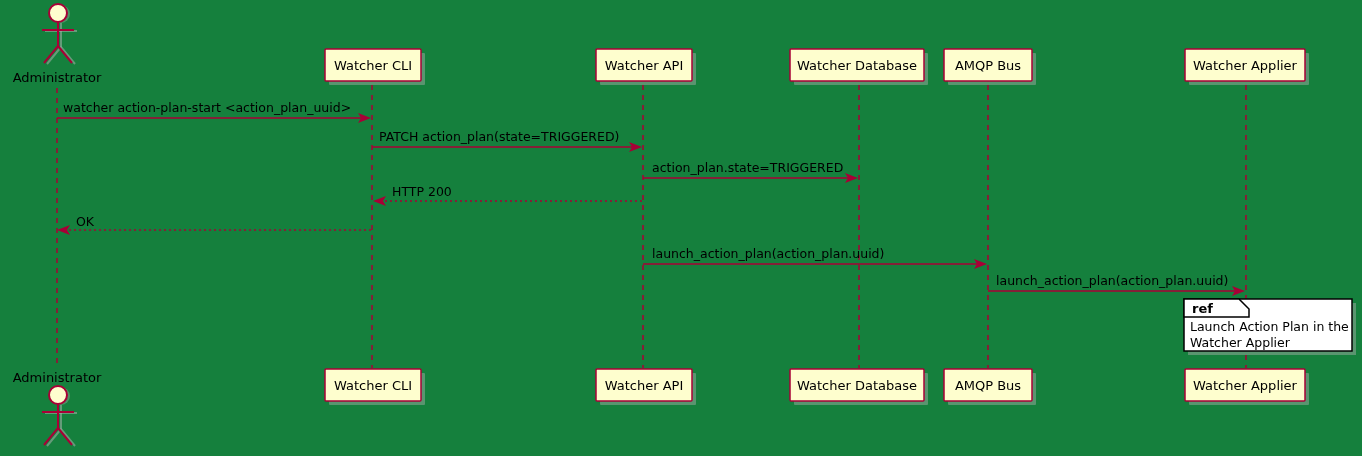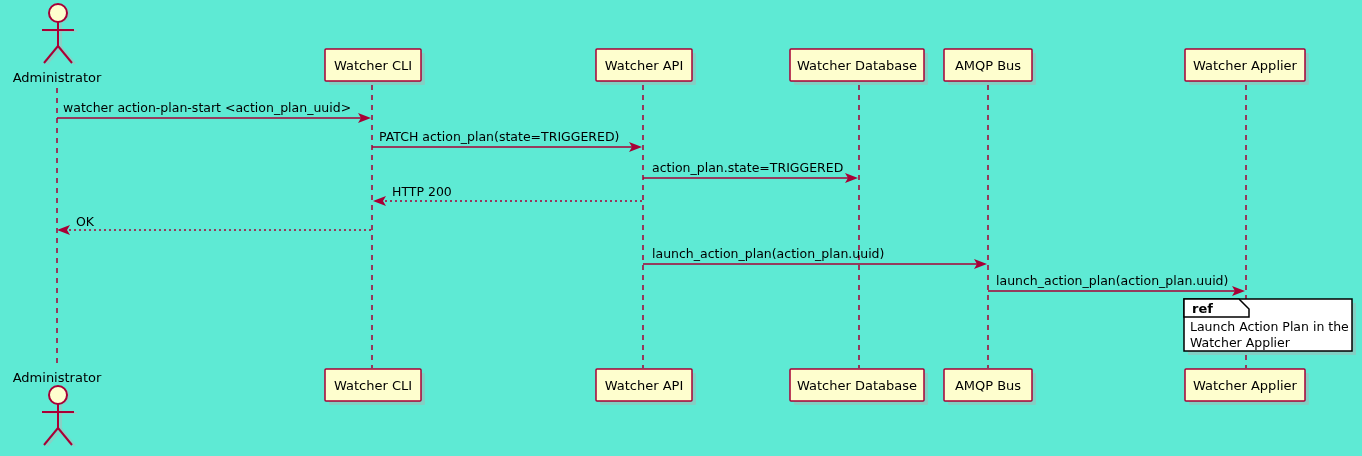--- a/index.html
+++ b/index.html
@@ -7,21 +7,21 @@
     padding: 0;
     background: #ffffff;
   }
   body {
     font-family: "DejaVu Sans", sans-serif;
   }
   #diagram-root {
     position: relative;
     width: 1362px;
     height: 456px;
-    background: #5eead4;
+    background: #15803d;
     overflow: hidden;
   }
   svg#seq-svg {
     position: absolute;
     left: 0;
     top: 0;
     width: 1362px;
     height: 456px;
   }
   .pbox-rect {

